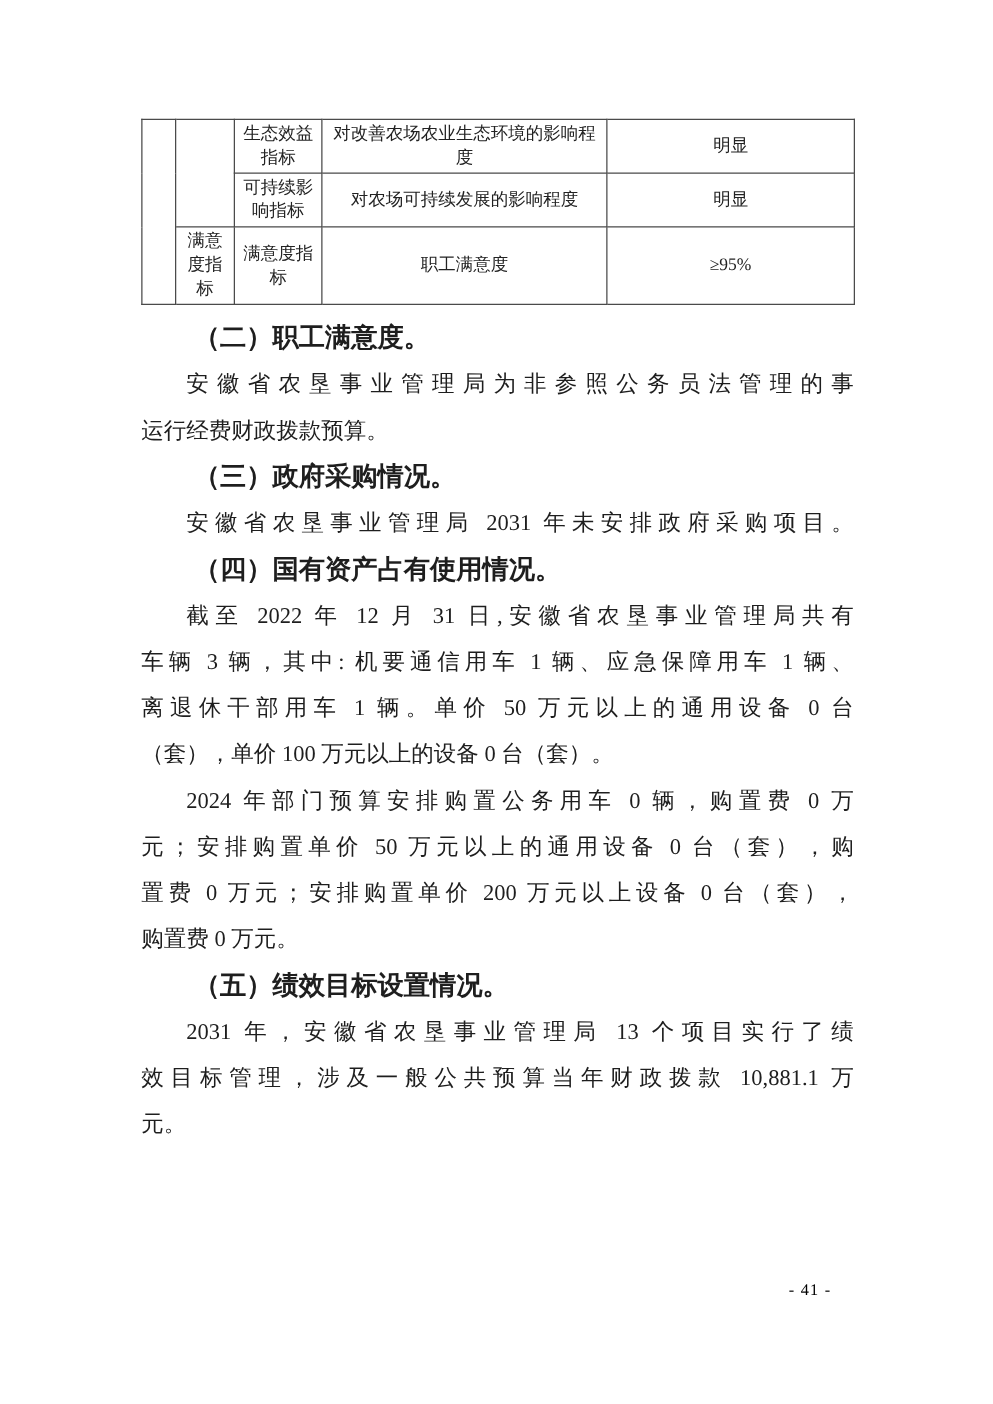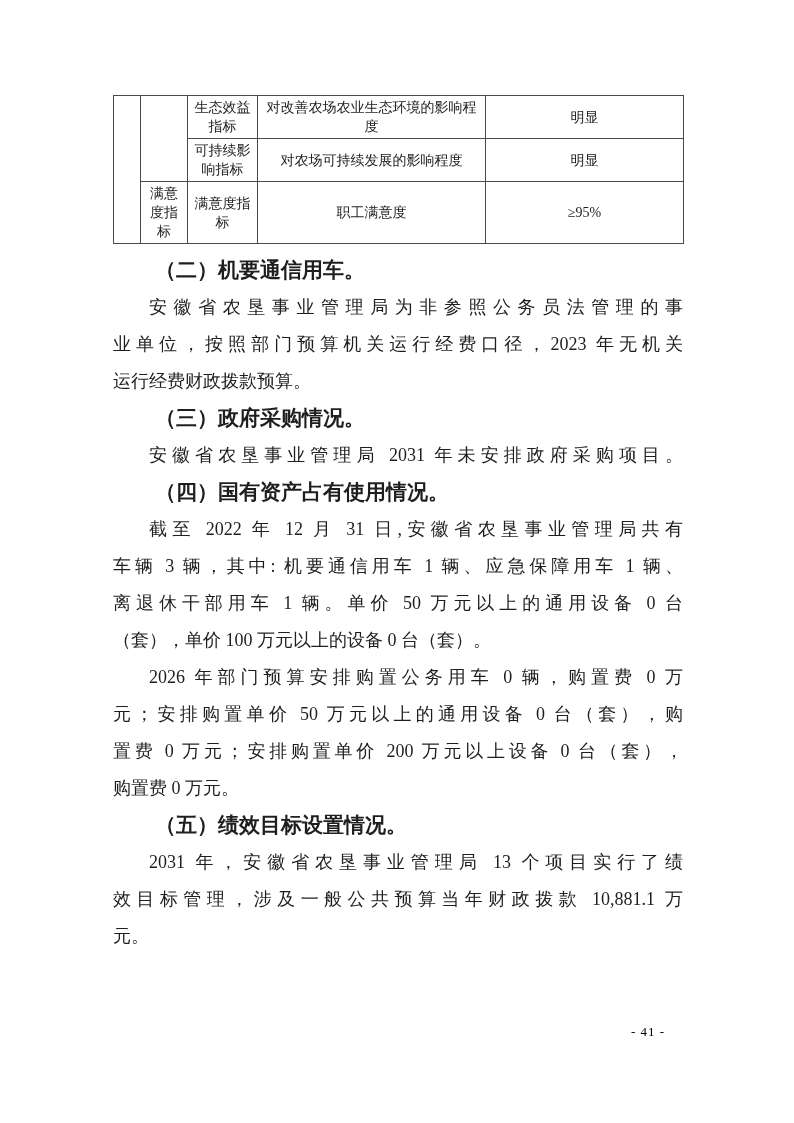--- a/index.html
+++ b/index.html
@@ -102,45 +102,44 @@
           <td class="c2">满意度指标</td>
           <td class="c3">满意度指标</td>
 
           <td class="c4">职工满意度</td>
           <td class="c5">≥95%</td>
         </tr>
       </tbody>
     </table>
 
     <div class="sect">
-      <div class="heading">（二）机要通信用车。</div>
+      <div class="heading">（二）职工满意度。</div>
       <div class="para">
           <div class="tline findent jfy">安徽省农垦事业管理局为非参照公务员法管理的事</div>
-          <div class="tline jfy">业单位，按照部门预算机关运行经费口径，2023 年无机关</div>
           <div class="tline">运行经费财政拨款预算。</div>
         </div>
     </div>
 
     <div class="sect">
       <div class="heading">（三）政府采购情况。</div>
       <div class="para">
           <div class="tline findent jfy">安徽省农垦事业管理局 2031 年未安排政府采购项目。</div>
         </div>
     </div>
 
     <div class="sect">
       <div class="heading">（四）国有资产占有使用情况。</div>
       <div class="para">
           <div class="tline findent jfy">截至 2022 年 12 月 31 日,安徽省农垦事业管理局共有</div>
           <div class="tline jfy">车辆 3 辆，其中: 机要通信用车 1 辆、应急保障用车 1 辆、</div>
           <div class="tline jfy">离退休干部用车 1 辆。单价 50 万元以上的通用设备 0 台</div>
           <div class="tline">（套），单价 100 万元以上的设备 0 台（套）。</div>
         </div>
       <div class="para">
-          <div class="tline findent jfy">2026 年部门预算安排购置公务用车 0 辆，购置费 0 万</div>
+          <div class="tline findent jfy">2024 年部门预算安排购置公务用车 0 辆，购置费 0 万</div>
           <div class="tline jfy">元；安排购置单价 50 万元以上的通用设备 0 台（套），购</div>
           <div class="tline jfy">置费 0 万元；安排购置单价 200 万元以上设备 0 台（套），</div>
           <div class="tline">购置费 0 万元。</div>
         </div>
     </div>
 
     <div class="sect">
       <div class="heading">（五）绩效目标设置情况。</div>
       <div class="para">
           <div class="tline findent jfy">2031 年，安徽省农垦事业管理局 13 个项目实行了绩</div>

